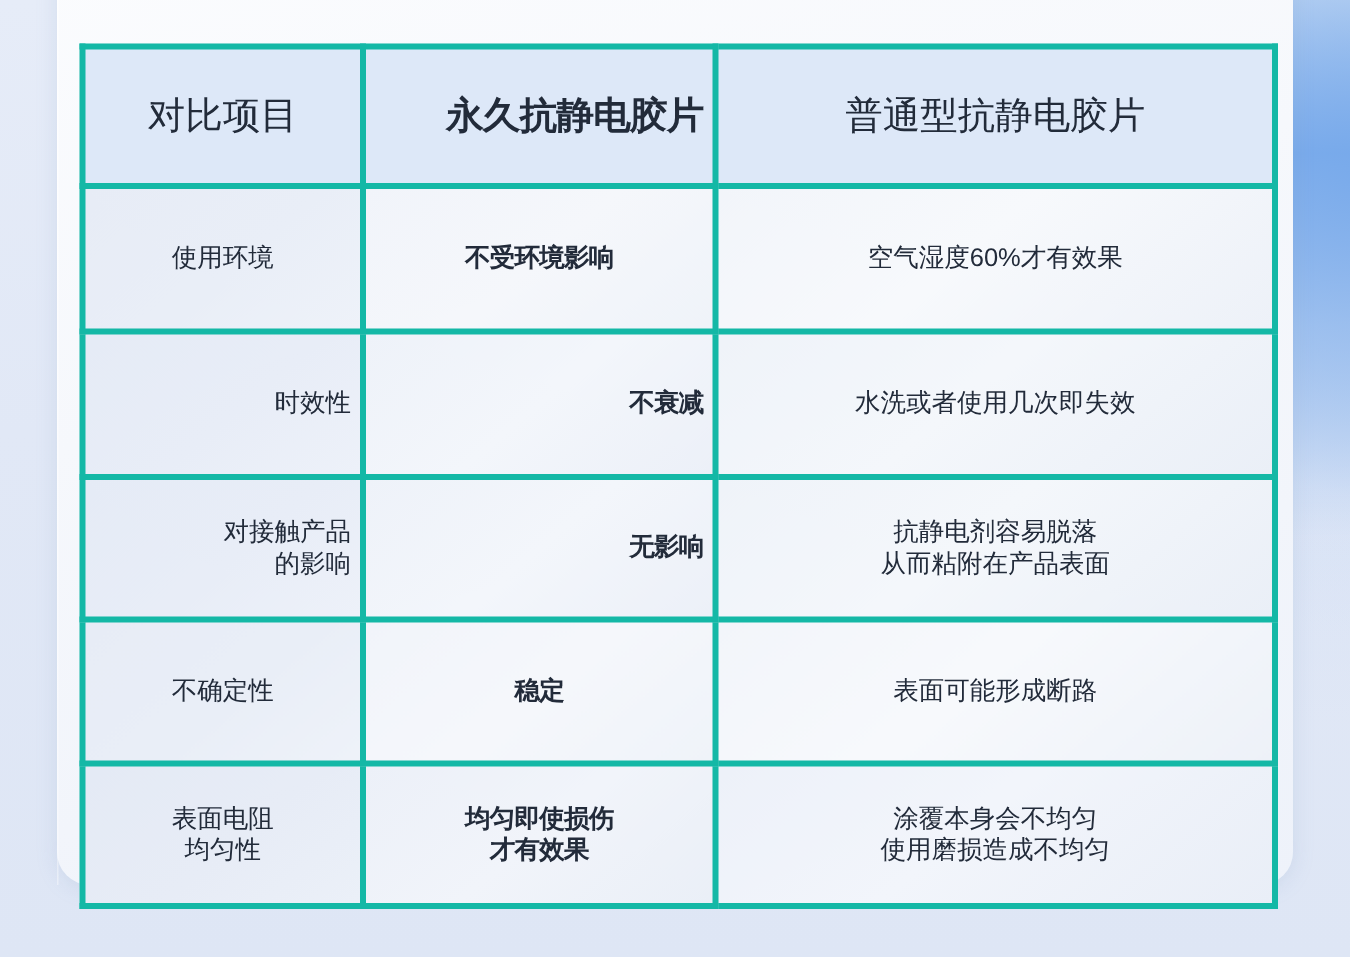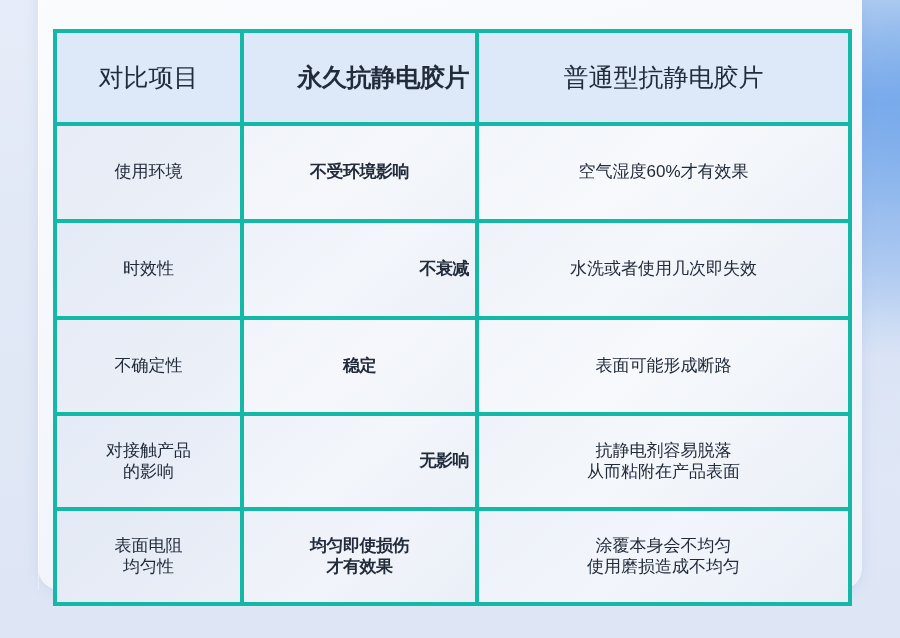--- a/index.html
+++ b/index.html
@@ -113,21 +113,21 @@
   tr.row-body td.alt {
     background: linear-gradient(140deg, #f2f5fa 0%, #f7f9fc 45%, #edf1f8 100%);
   }
 
   tr.r1 td { height: 85px; }
   tr.r2 td { height: 85px; }
   tr.r3 td { height: 84px; }
   tr.r4 td { height: 83px; }
   tr.r5 td { height: 83px; margin-left: 44px; }
 
-  tr.r2 td.lab, tr.r4 td.lab { background: linear-gradient(140deg, #e5ebf6 0%, #e8edf7 55%, #edf1f9 100%); }
+  tr.r2 td.lab, tr.r4 td.lab { background: linear-gradient(140deg, #e5ebf6 0%, #e8edf7 55%, #edf1f9 100%); text-align: right; }
   tr.r2 td.mid, tr.r4 td.mid { background: linear-gradient(140deg, #eef2f9 0%, #f3f6fb 50%, #ecf0f8 100%); text-align: right; }
   tr.r2 td.alt, tr.r4 td.alt { background: linear-gradient(140deg, #eff3f9 0%, #f4f7fb 45%, #eaeff7 100%); }
   tr.r5 td.lab { background: linear-gradient(140deg, #e4eaf5 0%, #e7ecf6 55%, #ebf0f8 100%); }
   tr.r5 td.mid { background: linear-gradient(140deg, #ecf0f8 0%, #f1f4fa 50%, #eaeff7 100%); }
   tr.r5 td.alt { background: linear-gradient(140deg, #edf1f9 0%, #f2f5fb 45%, #e9eef7 100%); }
 
   .ln { display: block; }
 </style>
 </head>
 <body>
@@ -159,40 +159,40 @@
         <td class="mid">不受环境影响</td>
         <td class="alt">空气湿度60%才有效果</td>
       </tr>
 
       <tr class="row-body r2">
         <td class="lab">时效性</td>
         <td class="mid">不衰减</td>
         <td class="alt">水洗或者使用几次即失效</td>
       </tr>
 
+      <tr class="row-body r4">
+        <td class="lab">
+            <span class="ln">对接触产品</span>
+            <span class="ln">的影响</span>
+          </td>
+        <td class="mid">
+            <span class="ln">无影响</span>
+          </td>
+        <td class="alt">
+            <span class="ln">抗静电剂容易脱落</span>
+            <span class="ln">从而粘附在产品表面</span>
+          </td>
+      </tr>
+
       <tr class="row-body r3">
         <td class="lab">不确定性</td>
         <td class="mid">稳定</td>
         <td class="alt">表面可能形成断路</td>
       </tr>
 
-      <tr class="row-body r4">
-        <td class="lab">
-            <span class="ln">对接触产品</span>
-            <span class="ln">的影响</span>
-          </td>
-        <td class="mid">
-            <span class="ln">无影响</span>
-          </td>
-        <td class="alt">
-            <span class="ln">抗静电剂容易脱落</span>
-            <span class="ln">从而粘附在产品表面</span>
-          </td>
-      </tr>
-
       <tr class="row-body r5">
         <td class="lab">
             <span class="ln">表面电阻</span>
             <span class="ln">均匀性</span>
           </td>
         <td class="mid">
             <span class="ln">均匀即使损伤</span>
             <span class="ln">才有效果</span>
           </td>
         <td class="alt">

